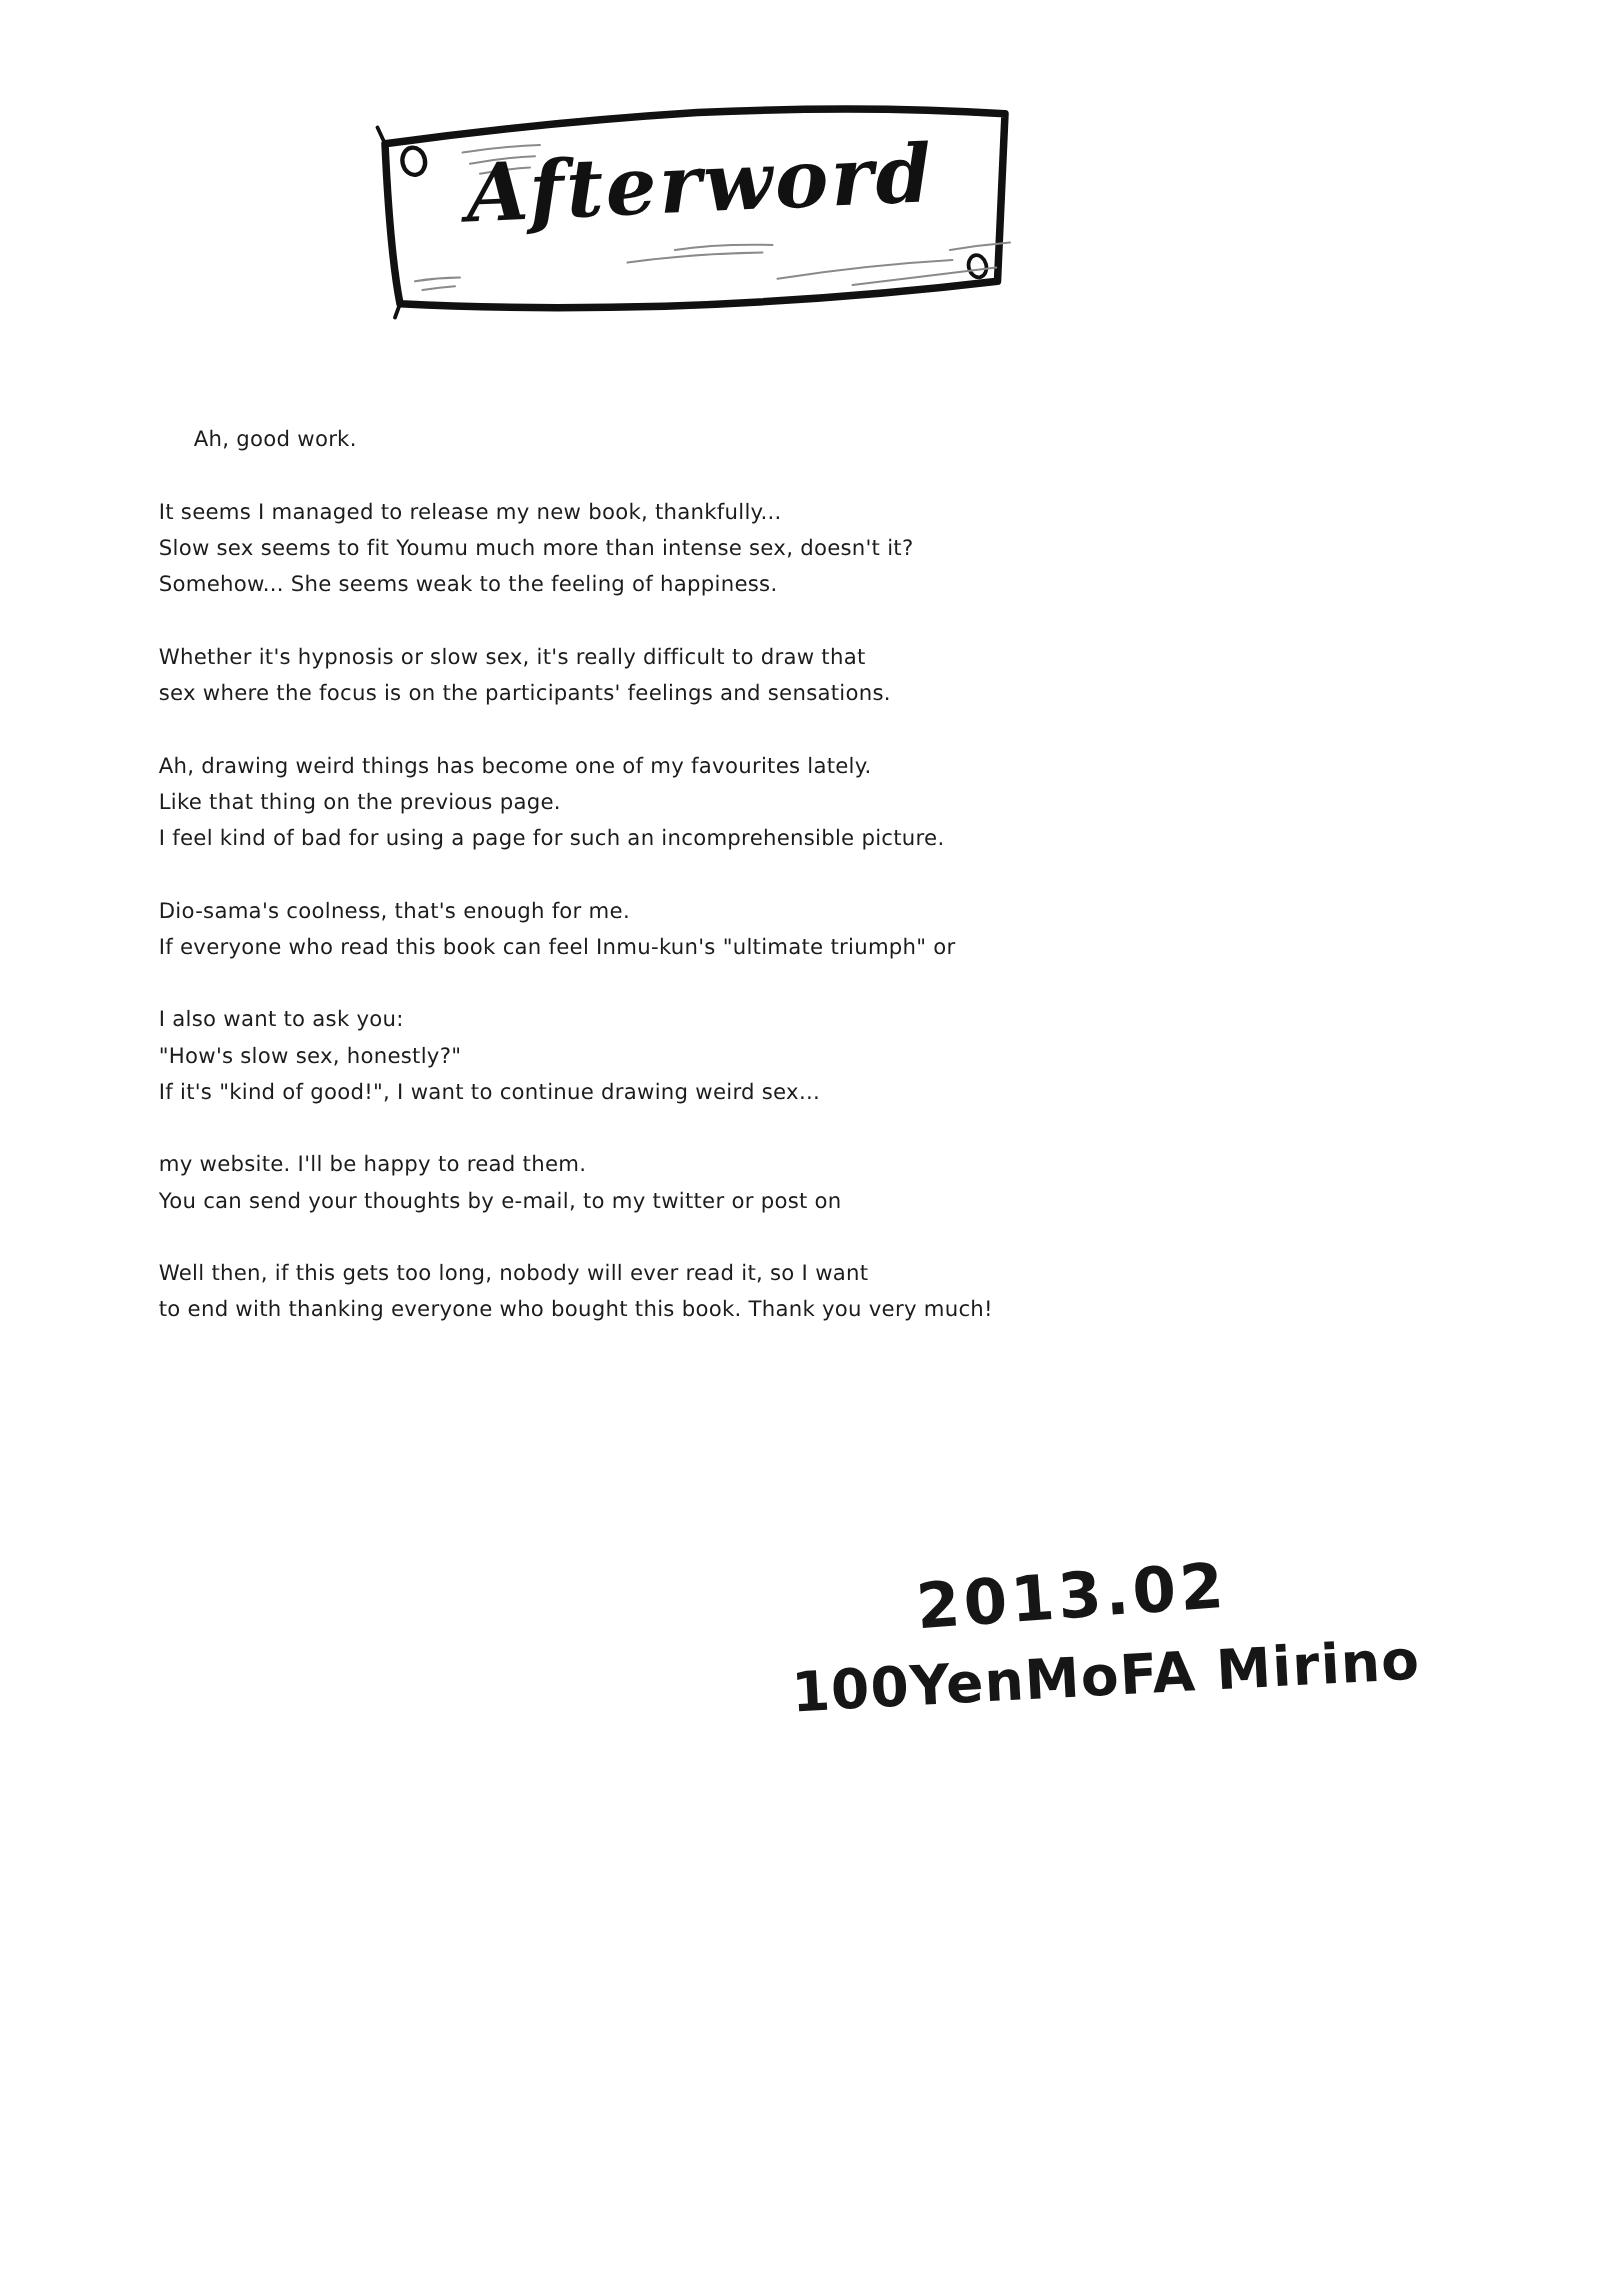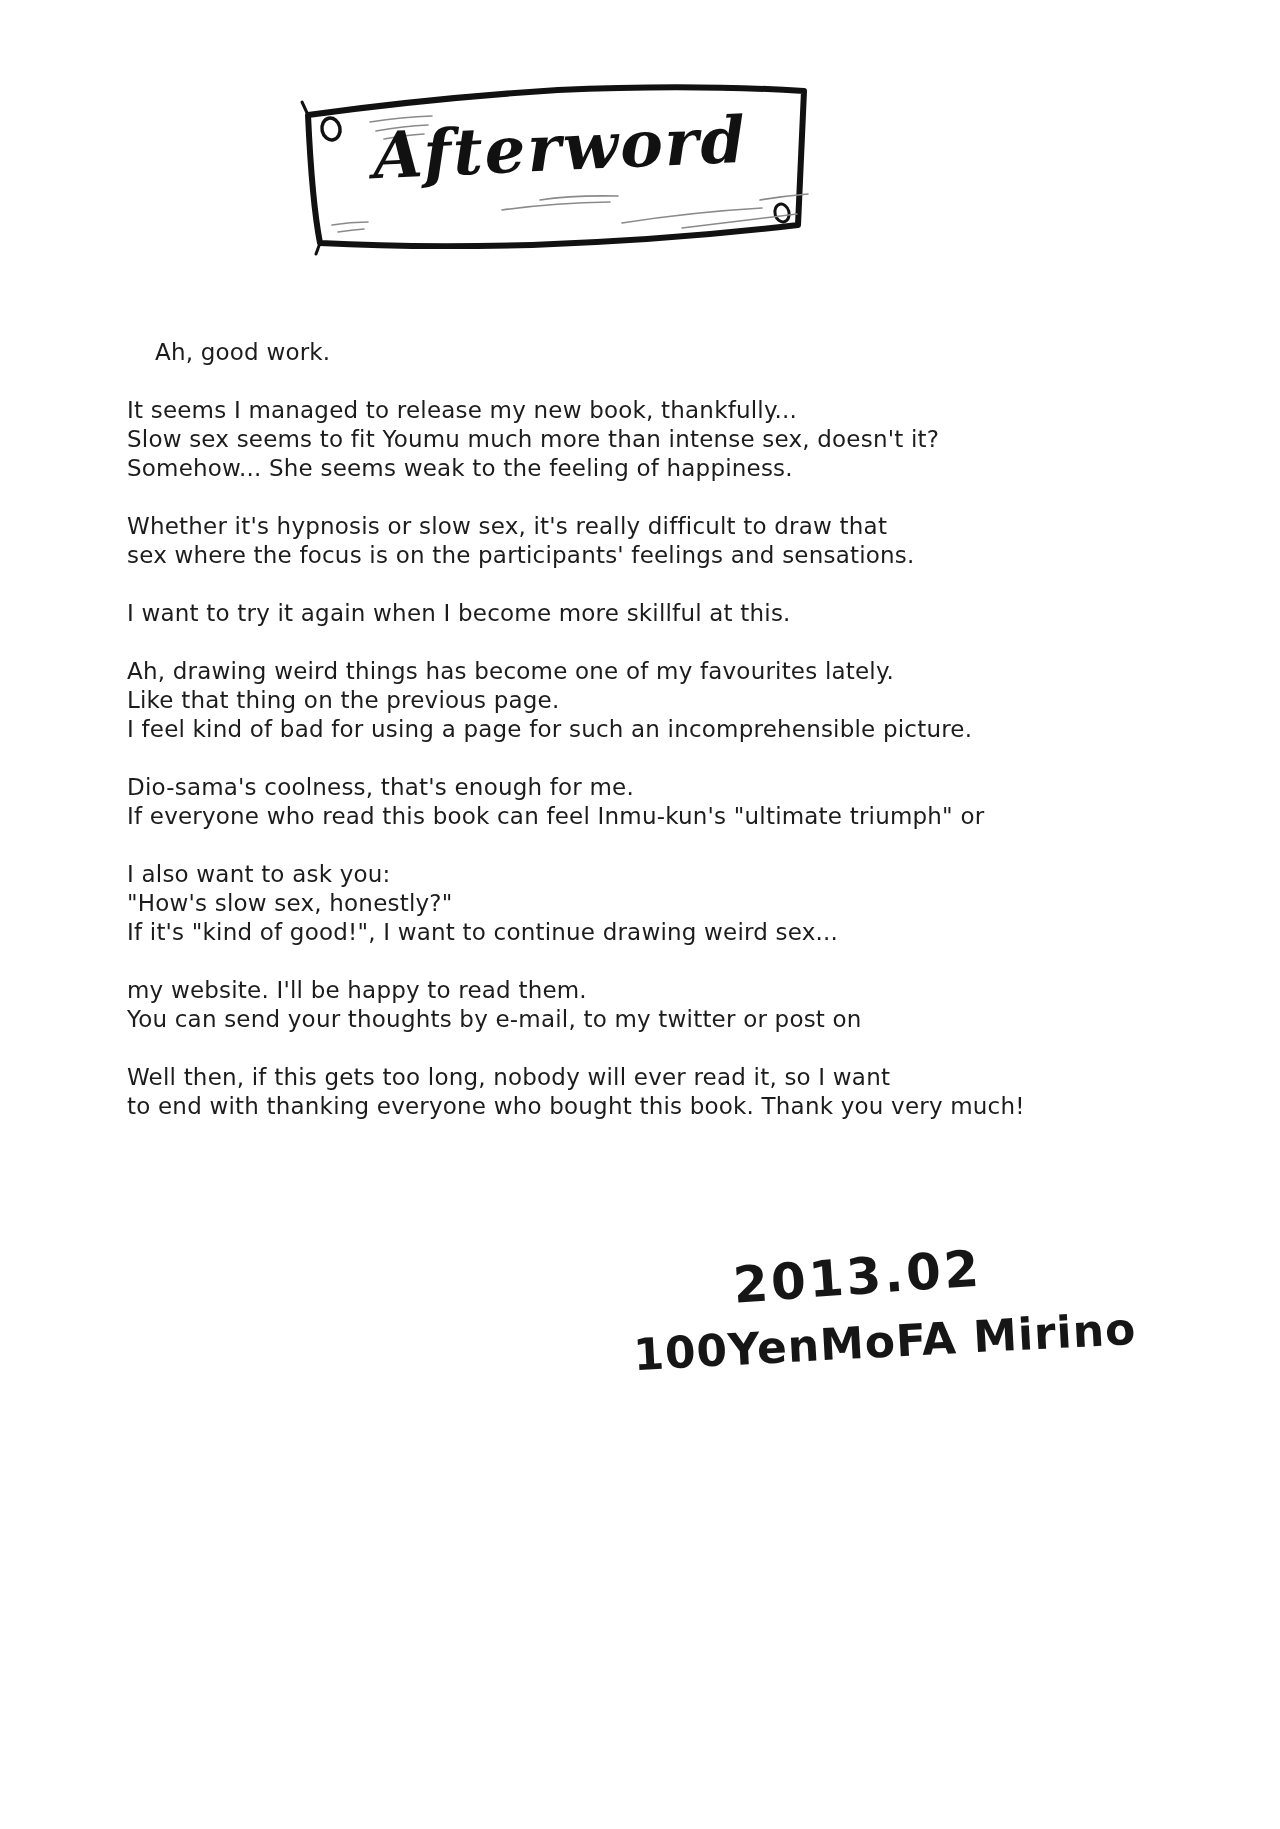--- a/index.html
+++ b/index.html
@@ -40,21 +40,21 @@
     color: #111111;
     transform: rotate(-2.5deg);
   }
 
   
   .letter {
     position: absolute;
     left: 127px;
     top: 338px;
     width: 1060px;
-    font-size: 23px;
+    font-size: 17px;
     line-height: 29px;
     letter-spacing: 0.2px;
     color: #1c1c1c;
   }
   .para { margin: 0 0 29px 0; }
   .para.indent { padding-left: 28px; }
   .line { display: block; white-space: pre; }
 
   
   .sig-date {
@@ -121,23 +121,20 @@
       <span class="line">Slow sex seems to fit Youmu much more than intense sex, doesn't it?</span>
       <span class="line">Somehow... She seems weak to the feeling of happiness.</span>
     </p>
 
 
     <p class="para">
       <span class="line">Whether it's hypnosis or slow sex, it's really difficult to draw that</span>
       <span class="line">sex where the focus is on the participants' feelings and sensations.</span>
     </p>
 
-    <p class="para">
-      <span class="line">I want to try it again when I become more skillful at this.</span>
-    </p>
 
     <p class="para">
       <span class="line">Ah, drawing weird things has become one of my favourites lately.</span>
       <span class="line">Like that thing on the previous page.</span>
       <span class="line">I feel kind of bad for using a page for such an incomprehensible picture.</span>
     </p>
 
     <p class="para">
       <span class="line">Dio-sama's coolness, that's enough for me.</span>
       <span class="line">If everyone who read this book can feel Inmu-kun's "ultimate triumph" or</span>

